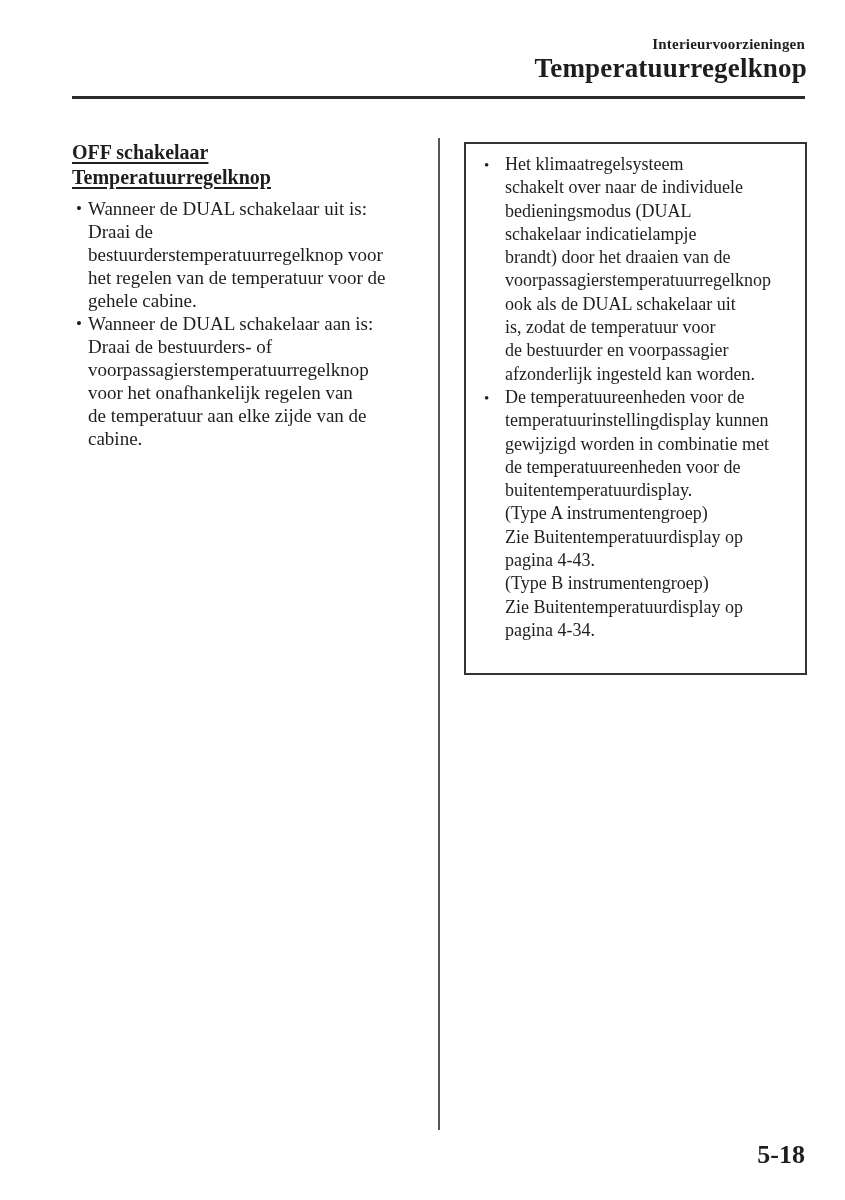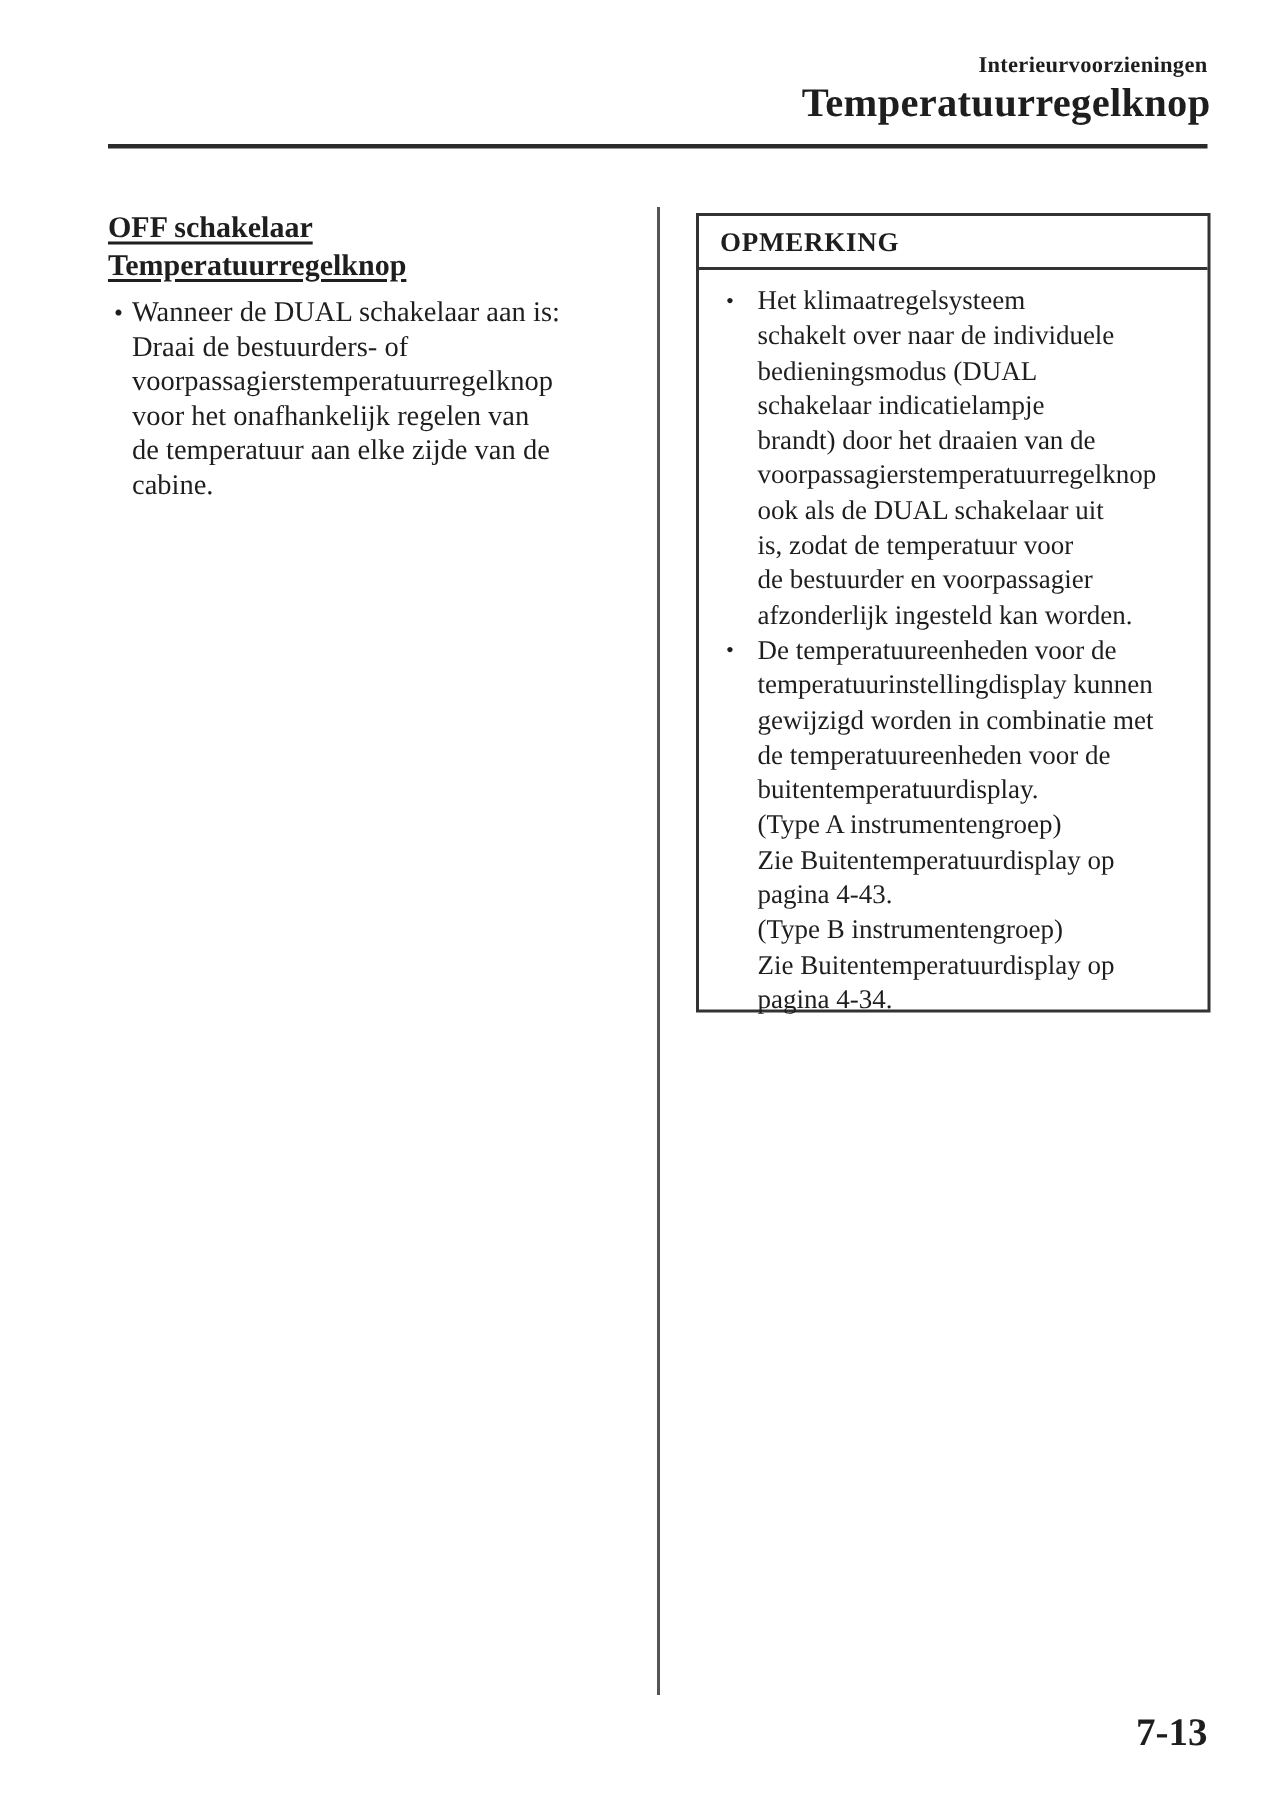--- a/index.html
+++ b/index.html
@@ -106,33 +106,35 @@
 <div class="hdr-rule"></div>
 
 <div class="col-divider"></div>
 
 <div class="left-col">
   <div class="sec-heading first">OFF schakelaar</div>
 
   <div class="sec-heading second">Temperatuurregelknop</div>
 
   <div class="bullet-list">
+    <div class="bullet-item lines">Wanneer de DUAL schakelaar uit is:
+Draai de
+bestuurderstemperatuurregelknop voor
+het regelen van de temperatuur voor de
+gehele cabine.</div>
     <div class="bullet-item lines">Wanneer de DUAL schakelaar aan is:
 Draai de bestuurders- of
 voorpassagierstemperatuurregelknop
 voor het onafhankelijk regelen van
 de temperatuur aan elke zijde van de
 cabine.</div>
   </div>
 </div>
 
 <div class="note-box">
-  <div class="note-title-bar">
-    <span class="note-title">OPMERKING</span>
-  </div>
   <div class="note-body">
     <div class="note-li lines">Het klimaatregelsysteem
 schakelt over naar de individuele
 bedieningsmodus (DUAL
 schakelaar indicatielampje
 brandt) door het draaien van de
 voorpassagierstemperatuurregelknop
 ook als de DUAL schakelaar uit
 is, zodat de temperatuur voor
 de bestuurder en voorpassagier
@@ -144,13 +146,13 @@
 buitentemperatuurdisplay.
 (Type A instrumentengroep)
 Zie Buitentemperatuurdisplay op
 pagina 4-43.
 (Type B instrumentengroep)
 Zie Buitentemperatuurdisplay op
 pagina 4-34.</div>
   </div>
 </div>
 
-<div class="page-number">7-13</div>
+<div class="page-number">5-18</div>
 
 </body></html>

